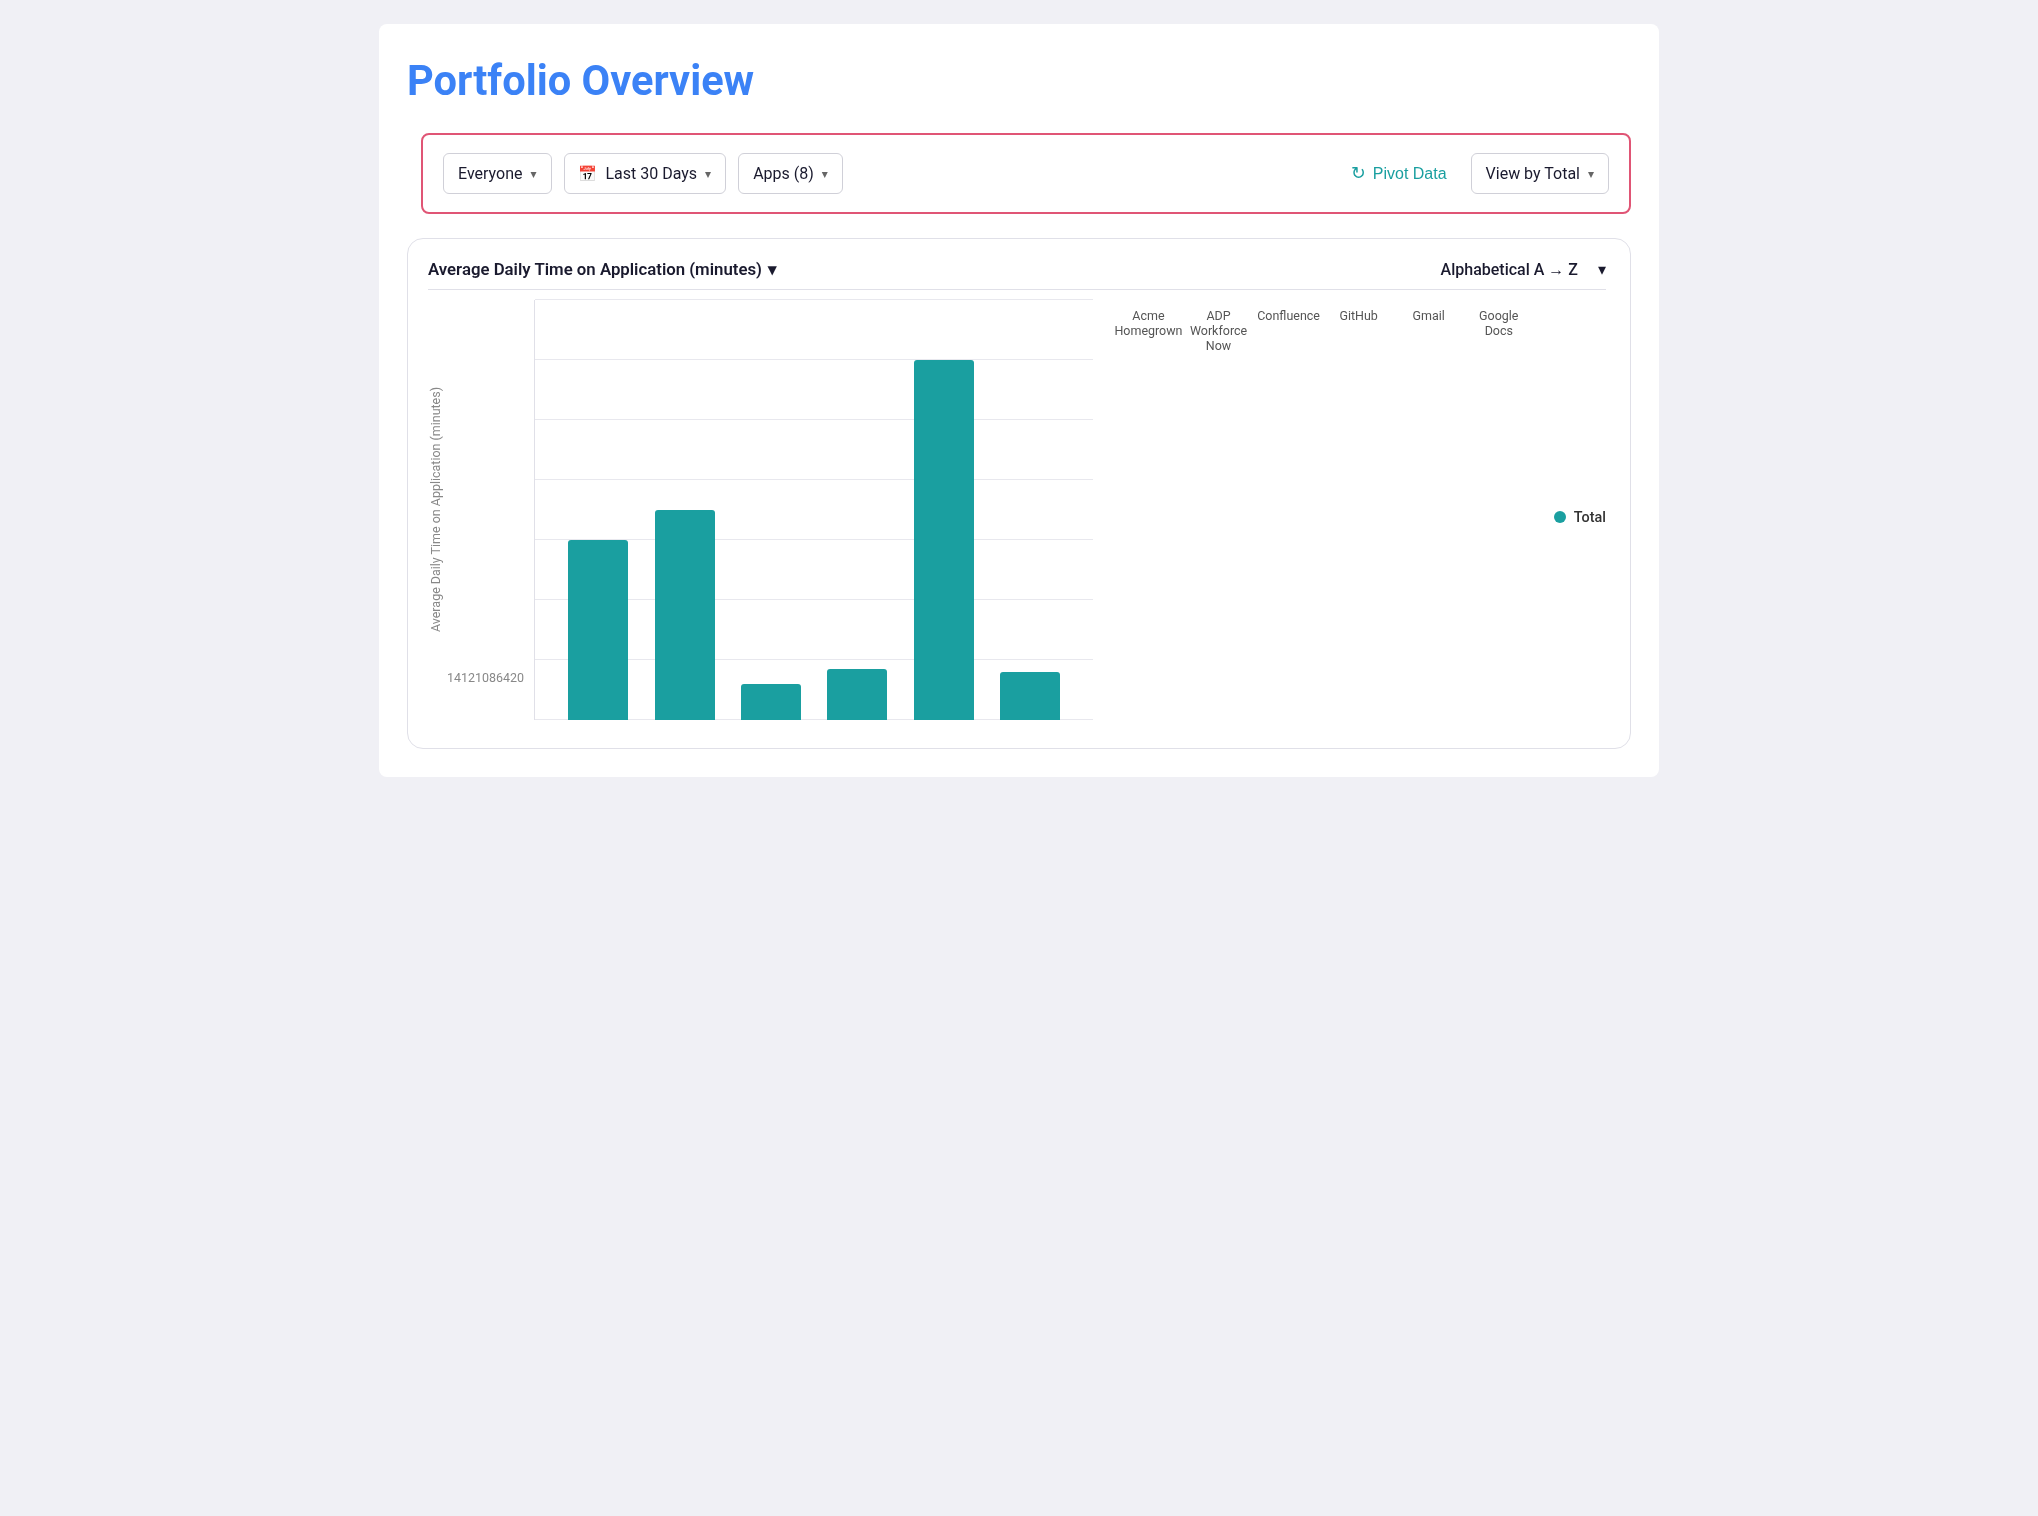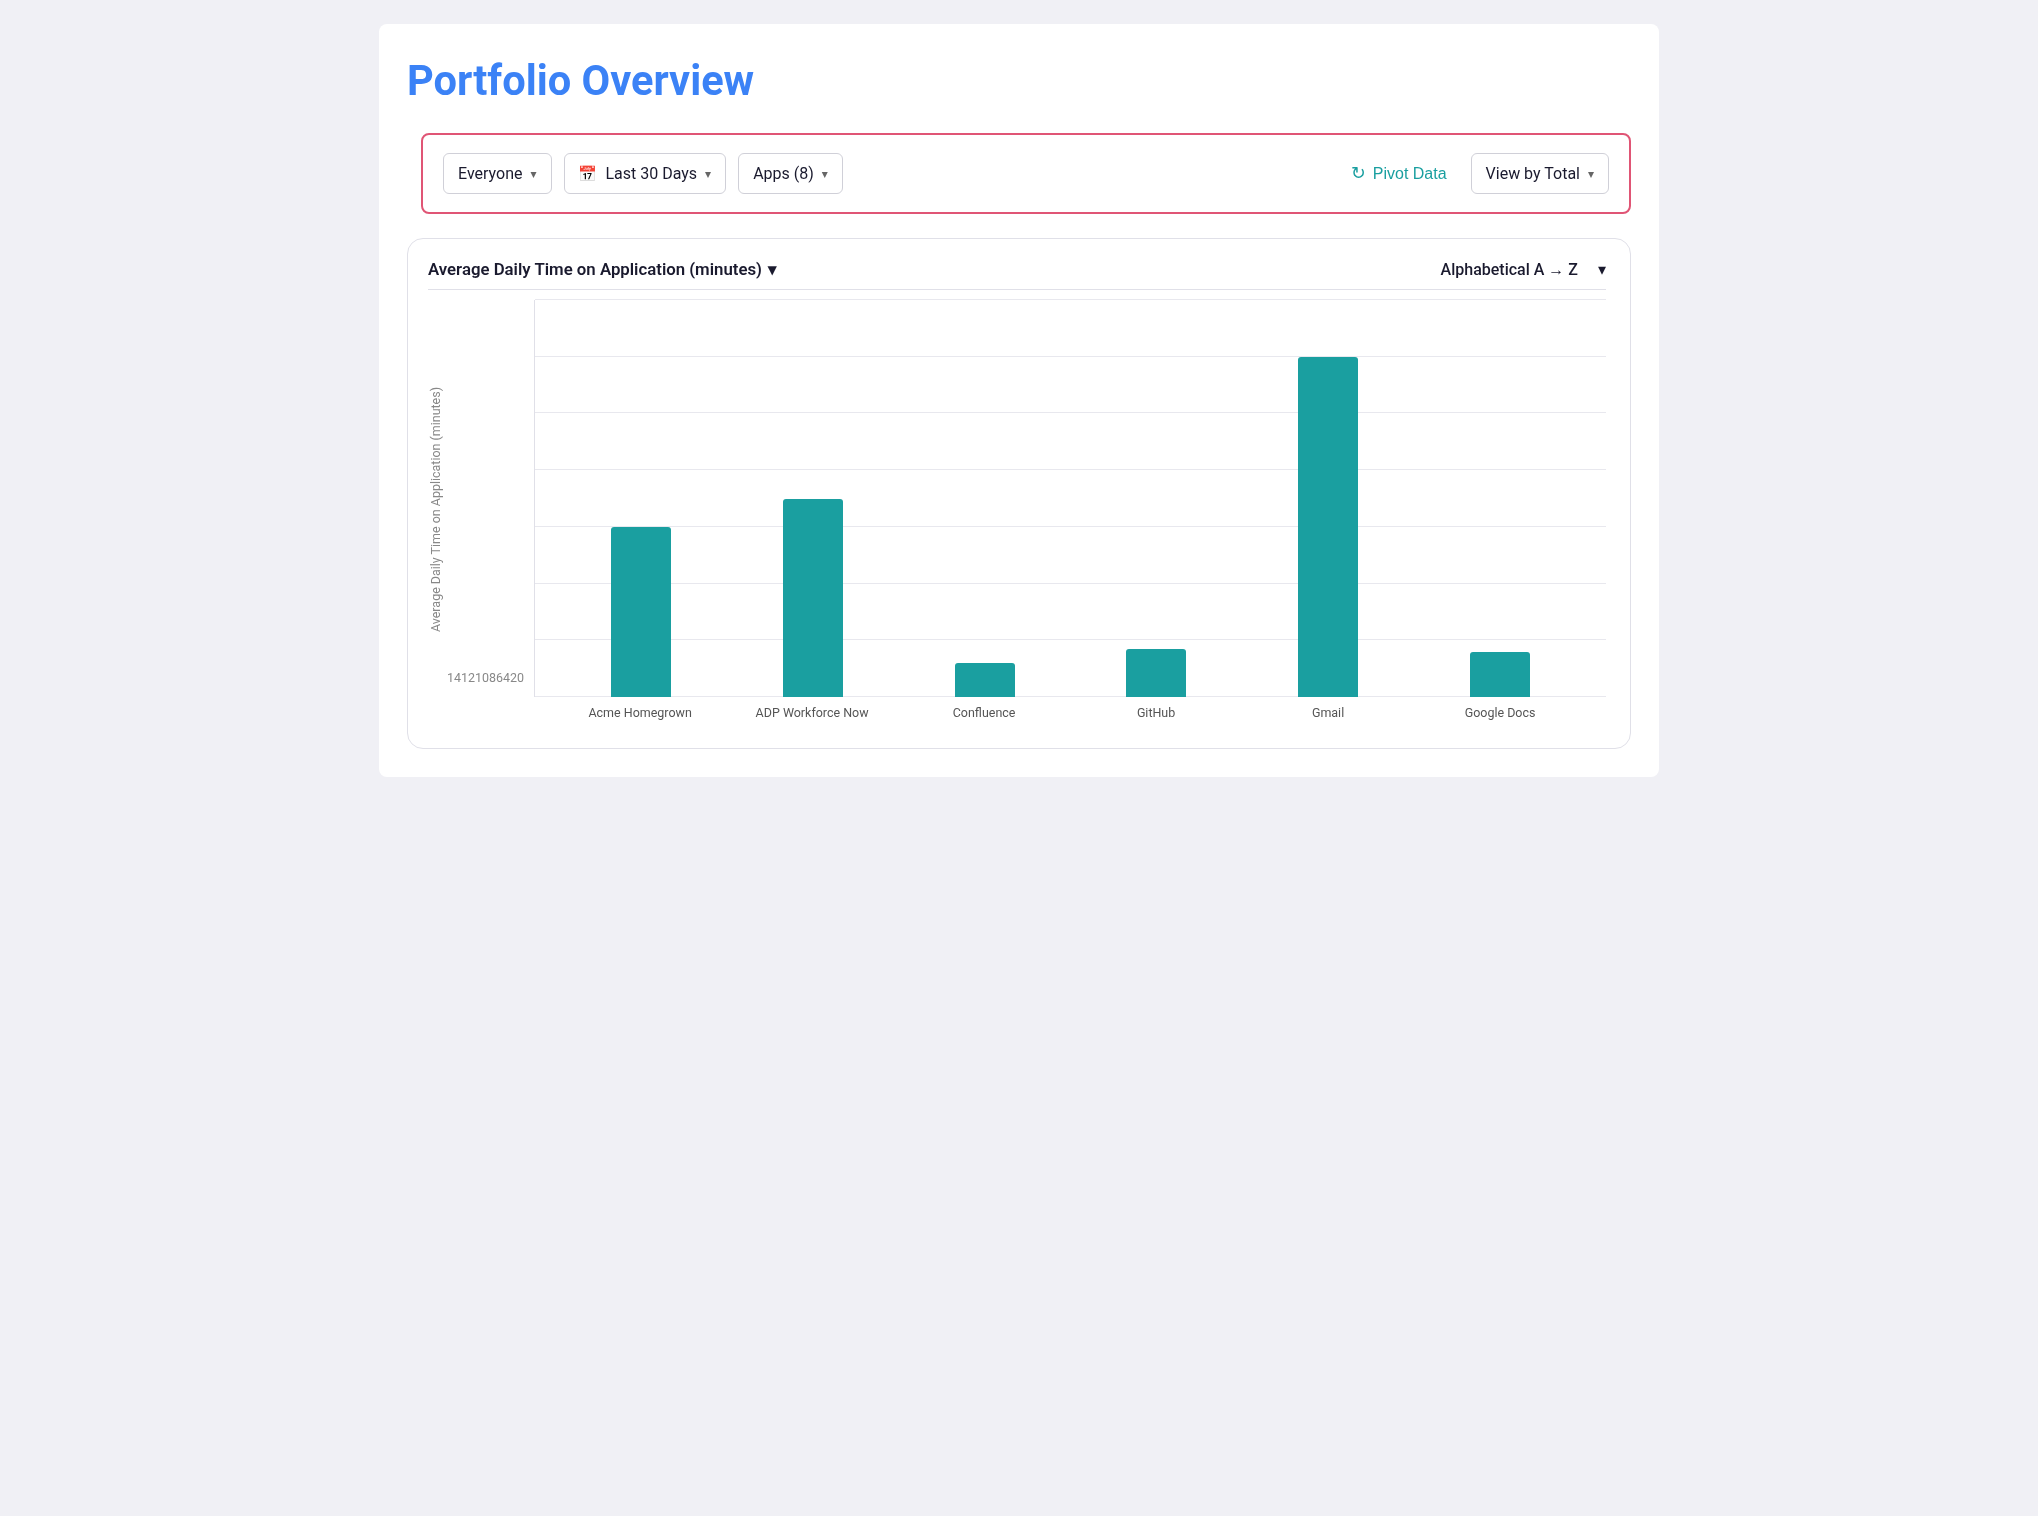--- a/index.html
+++ b/index.html
@@ -134,21 +134,21 @@
       writing-mode: vertical-rl;
       transform: rotate(180deg);
       font-size: 0.78rem;
       color: #888;
       white-space: nowrap;
       margin-right: 4px;
     }
     .chart-body {
       flex: 1;
       display: flex;
-      flex-direction: column;
+      flex-direction: row;
     }
     .chart-grid {
       flex: 1;
       position: relative;
       border-left: 1px solid #e0e0e8;
     }
     .grid-line {
       position: absolute;
       left: 0;
       right: 0;
@@ -315,19 +315,23 @@
             </div>
           </div>
         <div class="x-labels" id="x-labels">
             <div class="x-label">Acme Homegrown</div>
             <div class="x-label">ADP Workforce Now</div>
             <div class="x-label">Confluence</div>
             <div class="x-label">GitHub</div>
             <div class="x-label">Gmail</div>
             <div class="x-label">Google Docs</div>
           </div>
+        <div class="legend">
+          <span class="legend-dot"></span>
+          <span class="legend-label">Total</span>
+        </div>
       </div>
 
     </div>
 
   </div>
 
 </div>
 
 </body></html>

